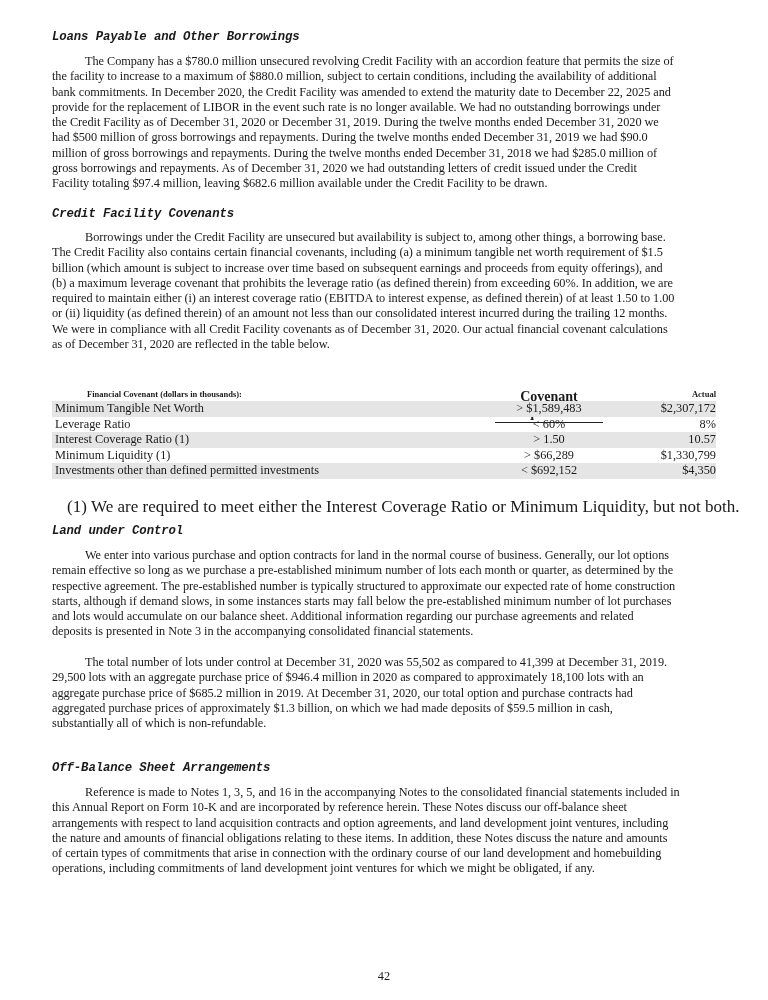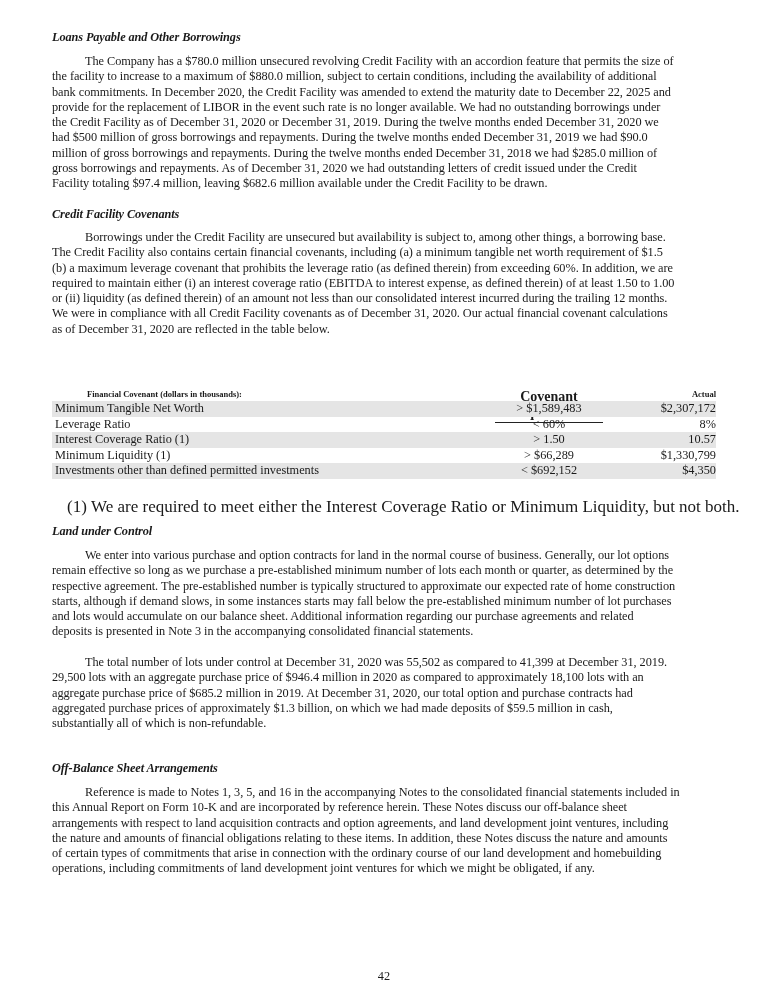--- a/index.html
+++ b/index.html
@@ -4,21 +4,21 @@
   <style>
     html, body { margin: 0; padding: 0; background: #ffffff; }
     body {
       width: 768px; height: 1000px; position: relative; overflow: hidden;
       font-family: "Liberation Serif", "DejaVu Serif", serif;
       color: #1a1a1a;
     }
     .page { position: absolute; left: 52px; top: 0; width: 664px; }
     .heading {
       position: absolute; left: 0;
-      font-weight: bold; font-style: italic; font-size: 12.3px; letter-spacing: -0.1px;
+      font-weight: bold; font-style: italic; font-size: 12.3px; letter-spacing: -0.1px; font-family: Liberation Mono, monospace;
     }
     .para {
       position: absolute; left: 0; width: 664px;
       font-size: 12.3px; line-height: 15.3px; text-align: left;
       letter-spacing: -0.05px;
     }
     .para .ln { display: block; white-space: nowrap; }
     .para .ln.first { text-indent: 33px; }
     .cov-head { position: absolute; top: 387px; left: 0; width: 664px; height: 14px; }
     .cov-head .h1 { position: absolute; left: 0; top: 2px; font-size: 8.5px; font-weight: bold; margin-left: 35px; }
@@ -50,20 +50,21 @@
     <span class="ln">had $500 million of gross borrowings and repayments. During the twelve months ended December 31, 2019 we had $90.0</span>
     <span class="ln">million of gross borrowings and repayments. During the twelve months ended December 31, 2018 we had $285.0 million of</span>
     <span class="ln">gross borrowings and repayments. As of December 31, 2020 we had outstanding letters of credit issued under the Credit</span>
     <span class="ln">Facility totaling $97.4 million, leaving $682.6 million available under the Credit Facility to be drawn.</span>
   </div>
 
   <div class="heading" style="top:207px;">Credit Facility Covenants</div>
   <div class="para" style="top:230px;">
     <span class="ln first">Borrowings under the Credit Facility are unsecured but availability is subject to, among other things, a borrowing base.</span>
     <span class="ln">The Credit Facility also contains certain financial covenants, including (a) a minimum tangible net worth requirement of $1.5</span>
+    <span class="ln">billion (which amount is subject to increase over time based on subsequent earnings and proceeds from equity offerings), and</span>
     <span class="ln">(b) a maximum leverage covenant that prohibits the leverage ratio (as defined therein) from exceeding 60%. In addition, we are</span>
     <span class="ln">required to maintain either (i) an interest coverage ratio (EBITDA to interest expense, as defined therein) of at least 1.50 to 1.00</span>
     <span class="ln">or (ii) liquidity (as defined therein) of an amount not less than our consolidated interest incurred during the trailing 12 months.</span>
     <span class="ln">We were in compliance with all Credit Facility covenants as of December 31, 2020.  Our actual financial covenant calculations</span>
     <span class="ln">as of December 31, 2020 are reflected in the table below.</span>
   </div>
 
   <div class="cov-head">
     <span class="h1">Financial Covenant (dollars in thousands):</span>
     <span class="h2">Covenant Requirement</span>

